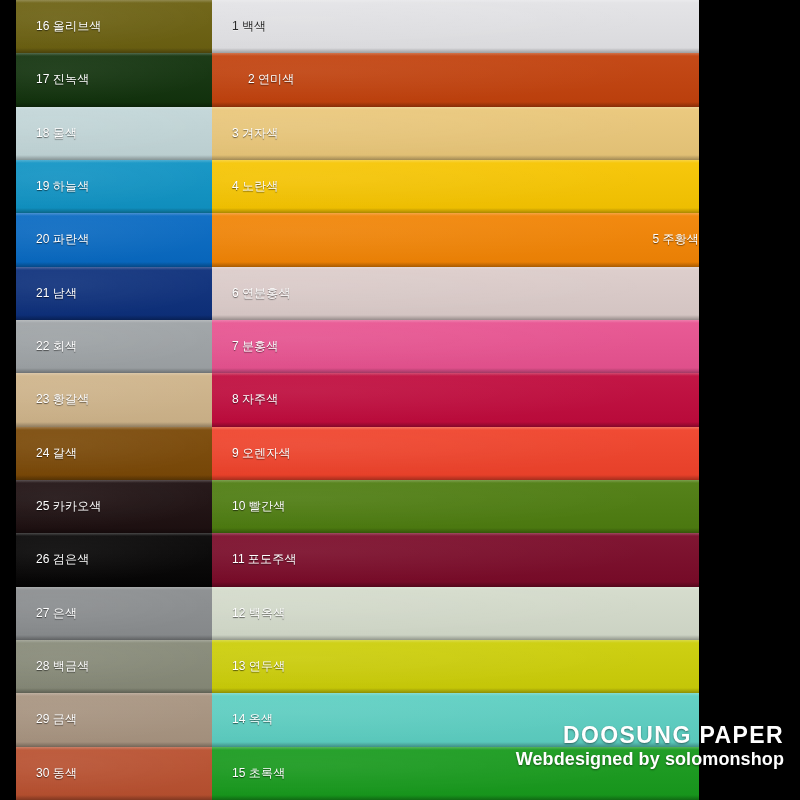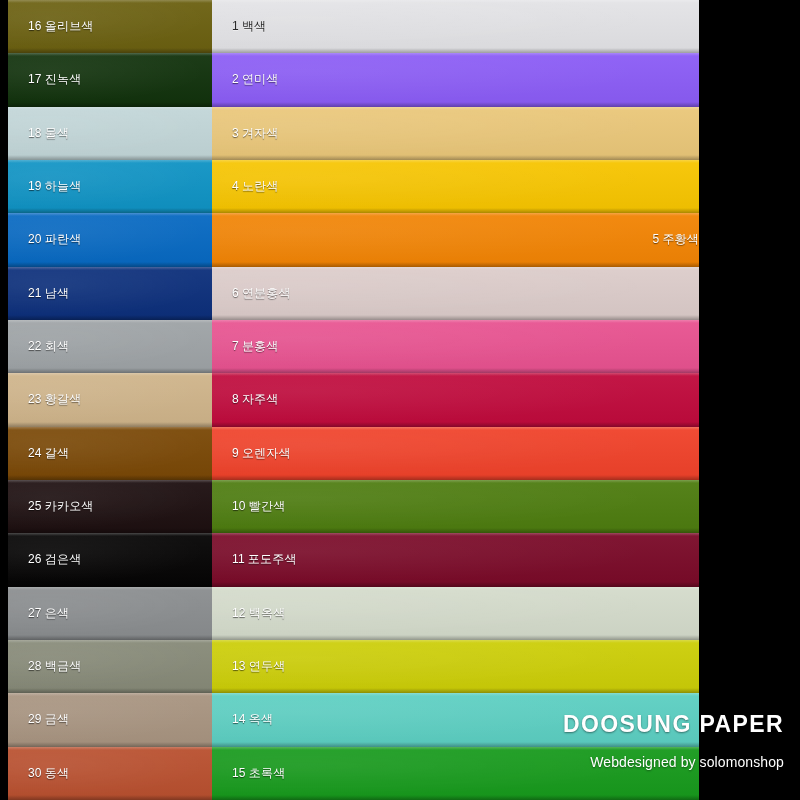--- a/index.html
+++ b/index.html
@@ -16,21 +16,21 @@
     font-family: "Liberation Sans", "DejaVu Sans", sans-serif;
     -webkit-font-smoothing: antialiased;
   }
   .column {
     position: absolute;
     top: 0;
     height: 800px;
     display: flex;
     flex-direction: column;
   }
-  .column.left  { left: 8px;     width: 221px; }
+  .column.left  { left: 16px;     width: 221px; }
   .column.right { left: 212px; width: 487px; }
 
   .swatch {
     position: relative;
     flex: 1 1 0;
     display: flex;
     align-items: center;
     box-sizing: border-box;
     overflow: hidden;
   }
@@ -85,24 +85,24 @@
     text-shadow: 0 1px 2px rgba(0,0,0,0.45);
     pointer-events: none;
   }
   .brand-title {
     font-size: 23px;
     font-weight: bold;
     letter-spacing: 1.4px;
     line-height: 1.05;
   }
   .brand-sub {
-    font-size: 14px;
-    font-weight: normal;
+    font-size: 18px;
+    font-weight: bold;
     letter-spacing: 0.1px;
-    margin-top: 18px;
+    margin-top: 2px;
   }
 </style>
 </head>
 <body>
 
 <div id="chart">
 
   <div class="column left">
       <div class="swatch" style="background: rgb(107, 96, 16);">
         <span class="grain"></span>
@@ -164,21 +164,21 @@
         <span class="grain"></span>
         <span class="label light"><span class="num">30</span><span>동색</span></span>
       </div>
     </div>
 
   <div class="column right">
       <div class="swatch" style="background: rgb(227, 227, 230);">
         <span class="grain"></span>
         <span class="label dark"><span class="num">1</span><span>백색</span></span>
       </div>
-      <div class="swatch" style="background: #8b5cf6;">
+      <div class="swatch" style="background: #c2410c; padding-left: 16px;">
         <span class="grain"></span>
         <span class="label light"><span class="num">2</span><span>연미색</span></span>
       </div>
       <div class="swatch" style="background: rgb(234, 199, 121);">
         <span class="grain"></span>
         <span class="label light"><span class="num">3</span><span>겨자색</span></span>
       </div>
       <div class="swatch" style="background: rgb(247, 197, 0);">
         <span class="grain"></span>
         <span class="label light"><span class="num">4</span><span>노란색</span></span>

